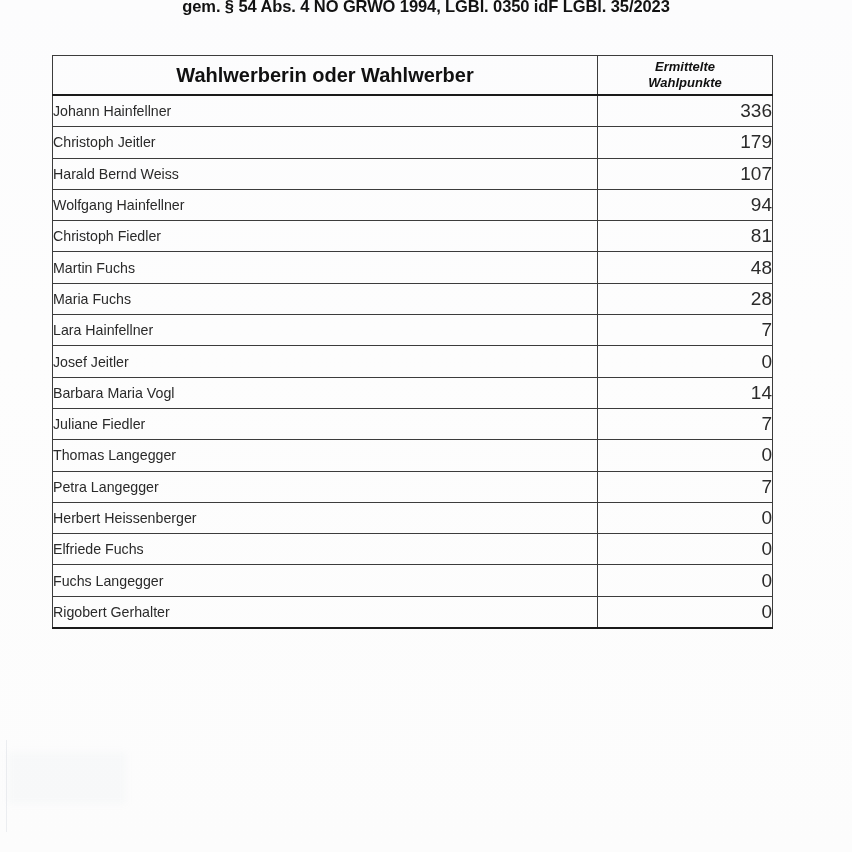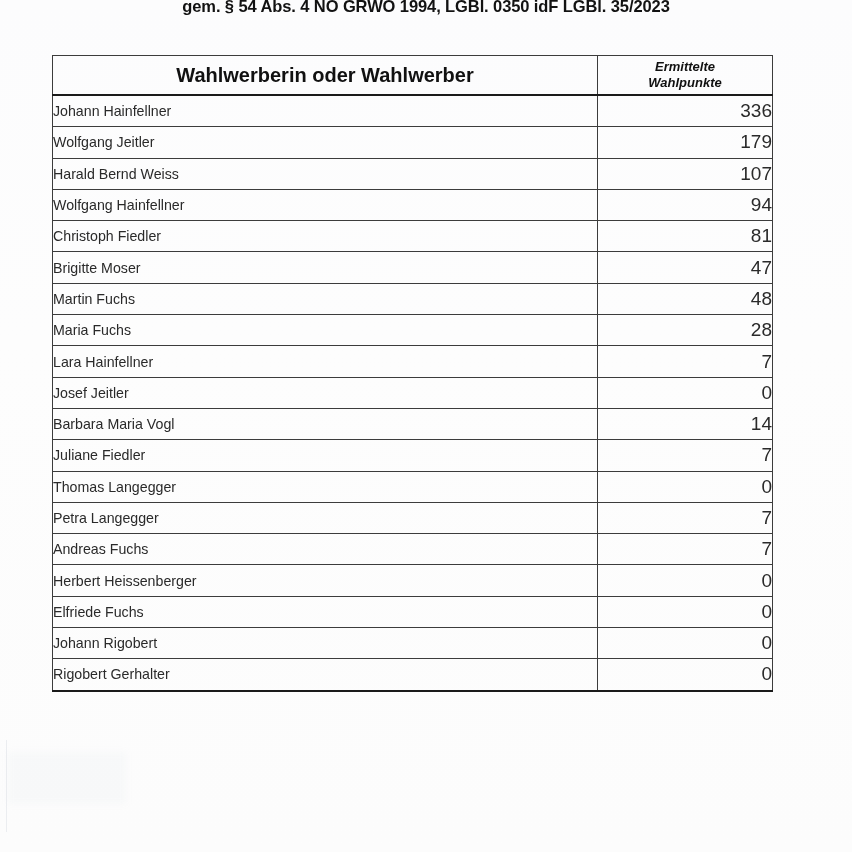--- a/index.html
+++ b/index.html
@@ -140,40 +140,36 @@
             <span>Ermittelte</span><br>
             <span>Wahlpunkte</span>
           </td>
         </tr>
 
         <tr>
           <td class="name-cell">Johann Hainfellner</td>
           <td class="points-cell">336</td>
         </tr>
         <tr>
-          <td class="name-cell">Wolfgang Jeitler</td>
+          <td class="name-cell">Christoph Jeitler</td>
           <td class="points-cell">179</td>
         </tr>
         <tr>
           <td class="name-cell">Harald Bernd Weiss</td>
           <td class="points-cell">107</td>
         </tr>
         <tr>
           <td class="name-cell">Wolfgang Hainfellner</td>
           <td class="points-cell">94</td>
         </tr>
         <tr>
           <td class="name-cell">Christoph Fiedler</td>
           <td class="points-cell">81</td>
         </tr>
         <tr>
-          <td class="name-cell">Brigitte Moser</td>
-          <td class="points-cell">47</td>
-        </tr>
-        <tr>
           <td class="name-cell">Martin Fuchs</td>
           <td class="points-cell">48</td>
         </tr>
         <tr>
           <td class="name-cell">Maria Fuchs</td>
           <td class="points-cell">28</td>
         </tr>
         <tr>
           <td class="name-cell">Lara Hainfellner</td>
           <td class="points-cell">7</td>
@@ -192,33 +188,29 @@
         </tr>
         <tr>
           <td class="name-cell">Thomas Langegger</td>
           <td class="points-cell">0</td>
         </tr>
         <tr>
           <td class="name-cell">Petra Langegger</td>
           <td class="points-cell">7</td>
         </tr>
         <tr>
-          <td class="name-cell">Andreas Fuchs</td>
-          <td class="points-cell">7</td>
-        </tr>
-        <tr>
           <td class="name-cell">Herbert Heissenberger</td>
           <td class="points-cell">0</td>
         </tr>
         <tr>
           <td class="name-cell">Elfriede Fuchs</td>
           <td class="points-cell">0</td>
         </tr>
         <tr>
-          <td class="name-cell">Johann Rigobert</td>
+          <td class="name-cell">Fuchs Langegger</td>
           <td class="points-cell">0</td>
         </tr>
         <tr class="row-last">
           <td class="name-cell">Rigobert Gerhalter</td>
           <td class="points-cell">0</td>
         </tr>
       </tbody>
     </table>
   </div>
 

